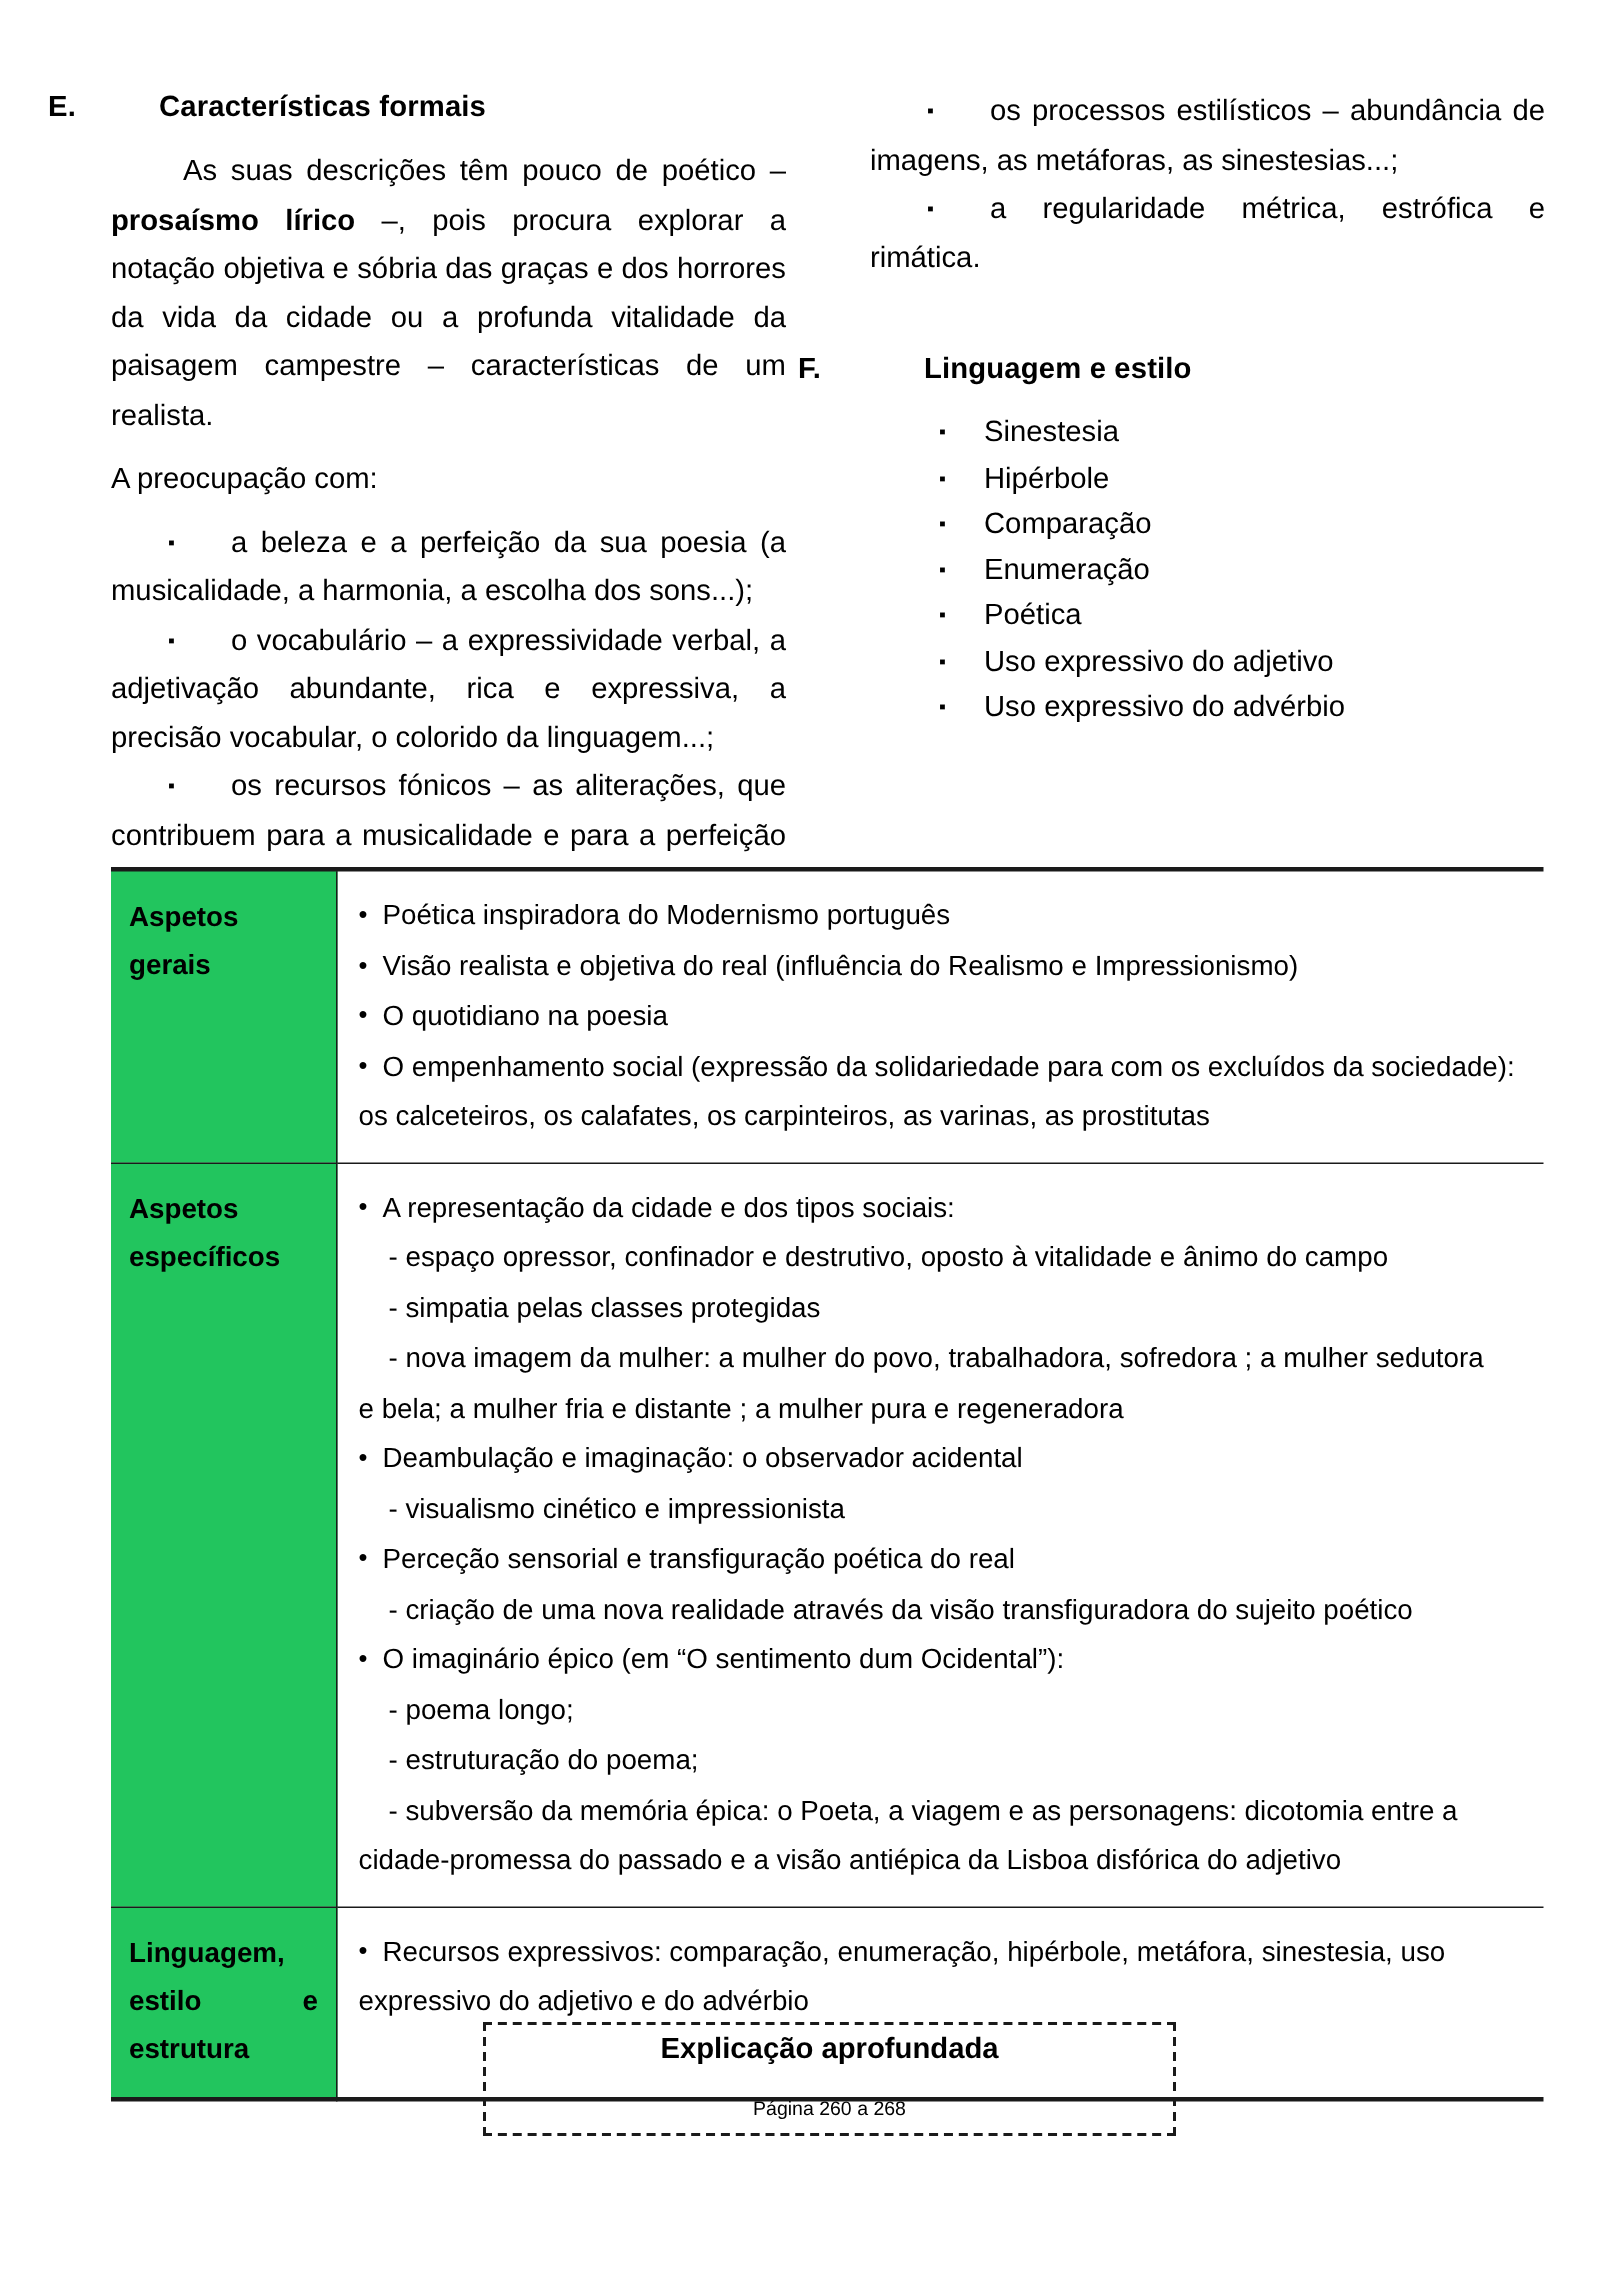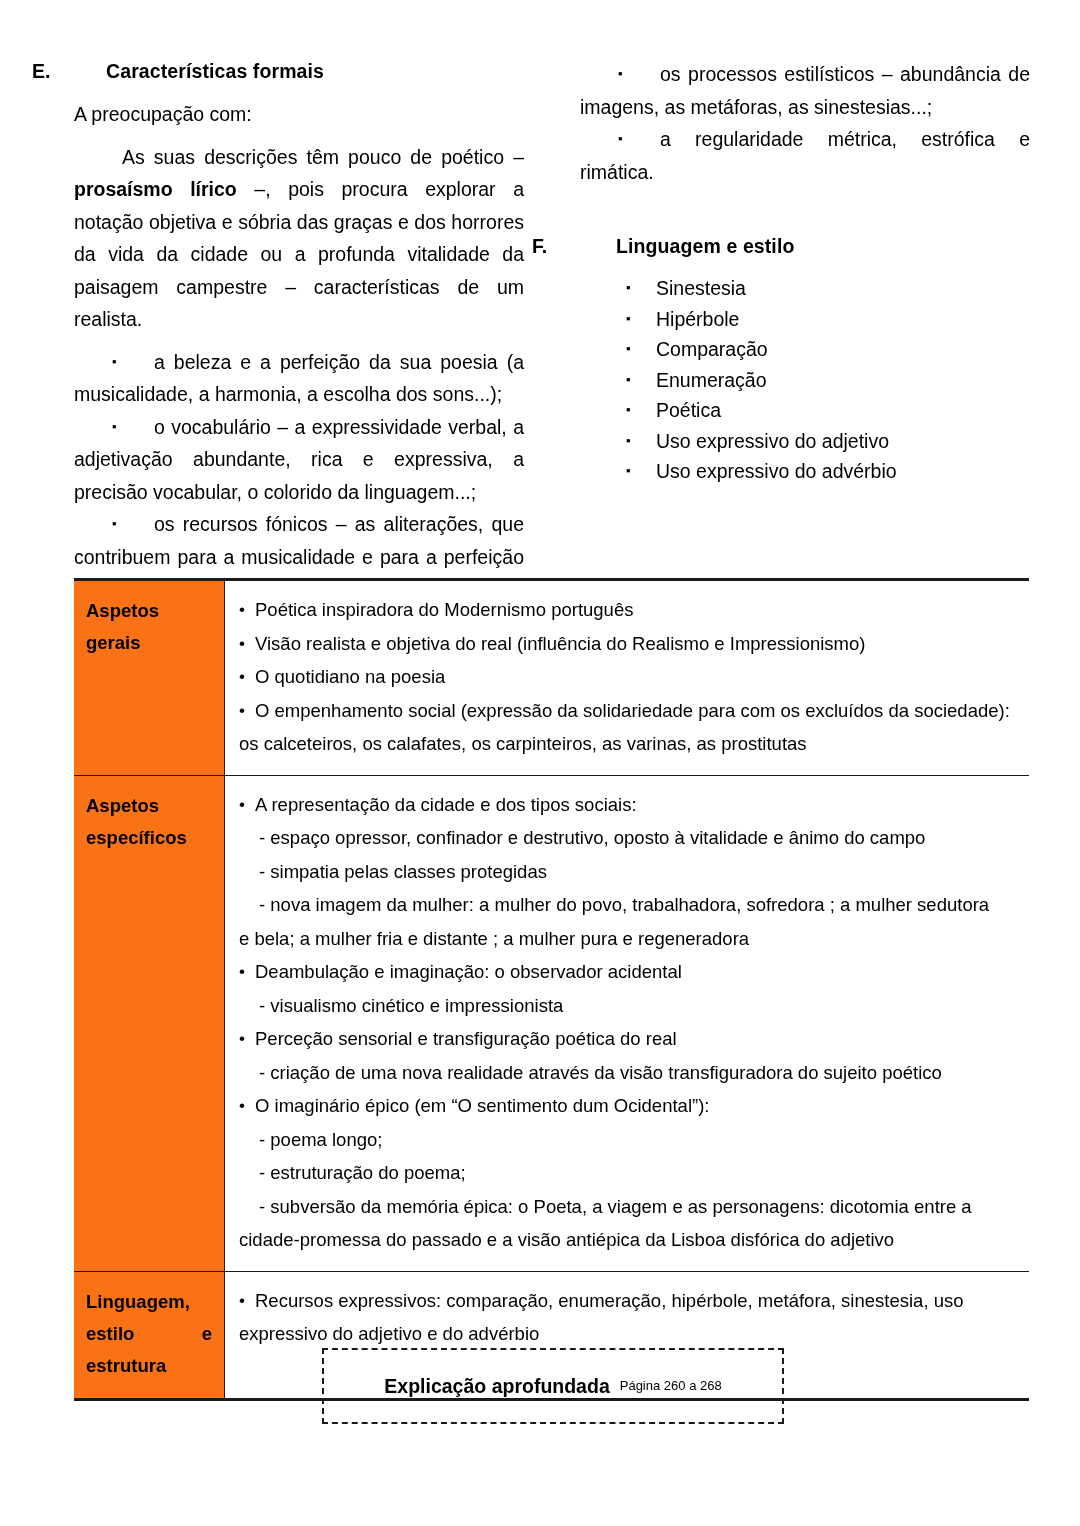--- a/index.html
+++ b/index.html
@@ -123,21 +123,21 @@
   }
   .tbl tr { vertical-align: top; }
   .tbl td {
     padding: 0;
     border-bottom: 1.6px solid #1a1a1a;
   }
   .tbl tr:last-child td { border-bottom: none; }
 
   td.label {
     width: 126px;
-    background: #f97316;
+    background: #22c55e;
     border-right: 1.6px solid #1a1a1a;
     padding: 14px 12px 16px 12px;
     font-weight: bold;
     font-size: 18.5px;
     line-height: 32px;
   }
   td.label .lbl-line {
     display: block;
     white-space: nowrap;
   }
@@ -178,20 +178,21 @@
   
   .callout {
     position: absolute;
     left: 310px;
     top: 1348px;
     width: 462px;
     height: 76px;
     border: 2.4px dashed #1a1a1a;
     box-sizing: border-box;
     display: flex;
+    flex-direction: column;
     align-items: center;
     justify-content: center;
     gap: 10px;
   }
   .callout .c-title {
     font-weight: bold;
     font-size: 19.5px;
     line-height: 30px;
   }
   .callout .c-sub {
@@ -205,23 +206,23 @@
 <div class="page">
 
   <div class="columns">
 
     <div class="col col-left">
 
       <div class="sec-head">
         <span class="letter">E.</span><span>Características formais</span>
       </div>
 
+      <p class="body indent"><span>As suas descrições têm pouco de poético – </span><b>prosaísmo lírico</b><span> –, pois procura explorar a notação objetiva e sóbria das graças e dos horrores da vida da cidade ou a profunda vitalidade da paisagem campestre – características de um realista.</span></p>
+
       <p class="body">A preocupação com:</p>
-
-      <p class="body indent"><span>As suas descrições têm pouco de poético – </span><b>prosaísmo lírico</b><span> –, pois procura explorar a notação objetiva e sóbria das graças e dos horrores da vida da cidade ou a profunda vitalidade da paisagem campestre – características de um realista.</span></p>
 
       <ul class="sq">
         <li>
           <span class="bullet">▪</span>
           <span class="txt">a beleza e a perfeição da sua poesia (a musicalidade, a harmonia, a escolha dos sons...);</span>
         </li>
         <li>
           <span class="bullet">▪</span>
           <span class="txt">o vocabulário – a expressividade verbal, a adjetivação abundante, rica e expressiva, a precisão vocabular, o colorido da linguagem...;</span>
         </li>

